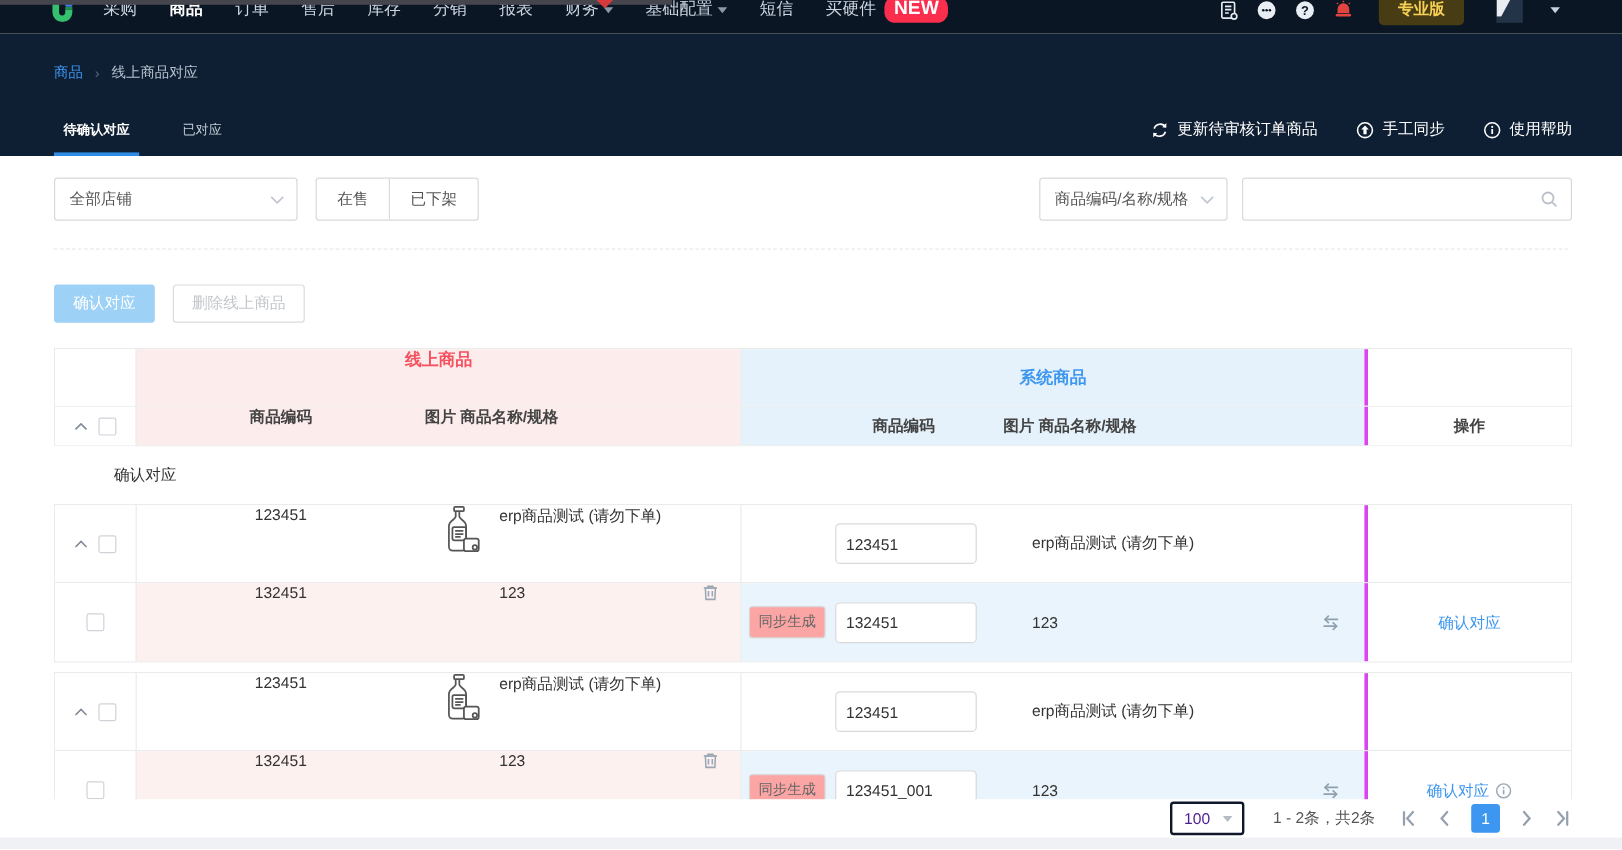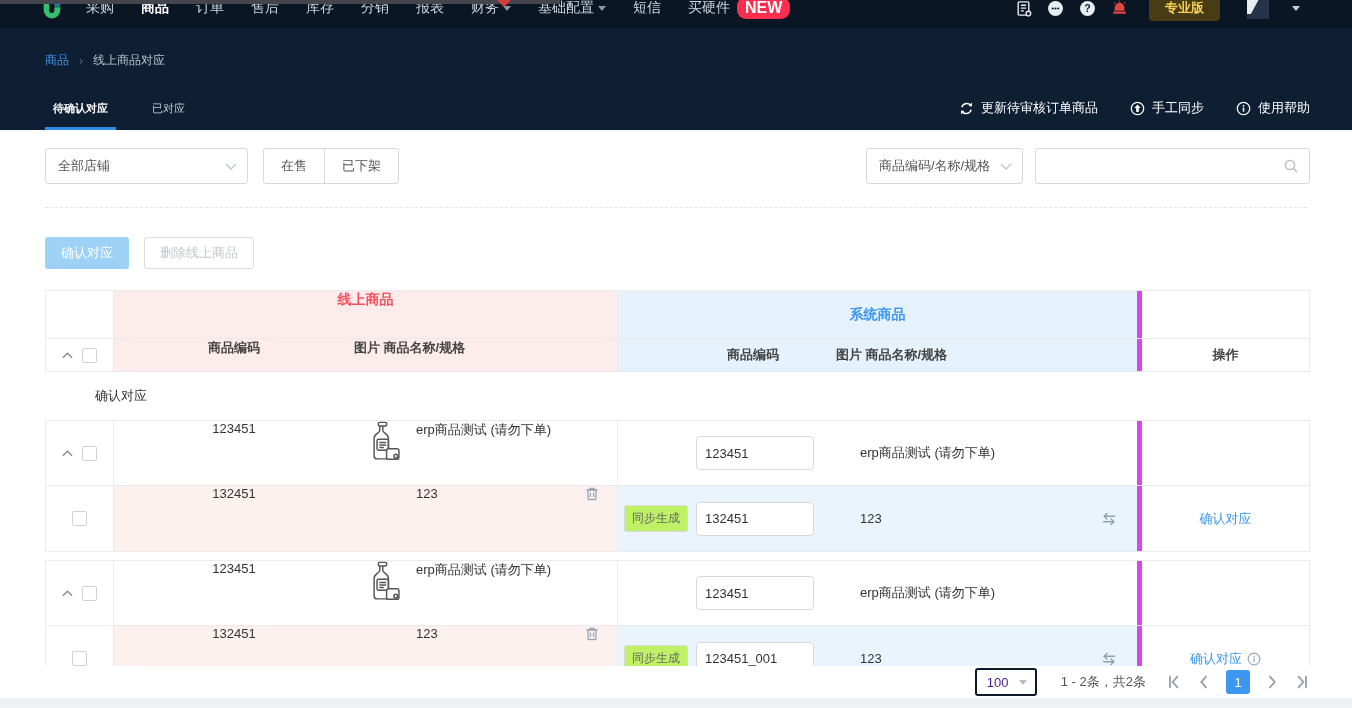--- a/index.html
+++ b/index.html
@@ -74,41 +74,41 @@
               border-radius:3px;font-size:13px;cursor:pointer;font-family:inherit}
 
   
   .table{position:absolute;top:160px;left:45px;width:1265px}
   .thead{border:1px solid #ebebeb}
   .hrow1{display:flex;height:48px;border-bottom:1px solid #ebebeb}
   .hrow2{display:flex;height:32px}
   .col-check{width:67px;display:flex;align-items:center;justify-content:center;gap:9px;background:#fff}
   .sec-online{width:504px;display:flex;align-items:flex-start;border-left:1px solid #ebebeb}
   .sec-system{width:520px;display:flex;align-items:center;border-left:1px solid #ebebeb}
-  .col-action{flex:1;display:flex;align-items:center;justify-content:center;border-left:5px solid #d946ef;
+  .col-action{flex:1;display:flex;align-items:center;justify-content:center;border-left:3px solid #d946ef;
               background:#fff;gap:5px}
   .center{justify-content:center}
   .bg-pink-h{background:#fcecec}.bg-blue-h{background:#e5f2fb}
   .bg-pink{background:#fdf1f0}.bg-blue{background:#e9f4fc}
   .t-online{color:#f5515f;font-weight:bold;font-size:14px}
   .t-system{color:#3d96f0;font-weight:bold;font-size:14px}
   .hcell{font-weight:bold;color:#444;font-size:13px}
   .o-code{width:240px;text-align:center}
   .o-img{width:56px;display:flex;justify-content:center;align-items:center}
   .o-name{flex:1;padding-left:6px}
   .o-trash{width:50px;display:flex;justify-content:center;align-items:center;cursor:pointer}
   .s-sync{width:64px;display:flex;align-items:center;padding-left:6px}
   .s-input{width:142px;display:flex;align-items:center;padding-left:14px}
   .s-name{flex:1;padding-left:36px}
   .s-swap{width:56px;display:flex;justify-content:center;align-items:center;cursor:pointer}
   .h-imgname{flex:1;text-align:left}
   .h-scode{width:142px;text-align:center;margin-left:64px}
   .code-input{width:118px;height:34px;border:1px solid #d9d9d9;border-radius:4px;padding:0 8px;
               font-size:13px;color:#333;font-family:inherit;outline:none;background:#fff}
-  .sync-btn{border:1px solid #d9d9d9;background:#bef264;color:#666;font-size:12px;border-radius:3px;
+  .sync-btn{border:1px solid #d9d9d9;background:#fca5a5;color:#666;font-size:12px;border-radius:3px;
             padding:4px 7px;cursor:pointer;white-space:nowrap;font-family:Liberation Serif, serif}
   .cb{width:15px;height:15px;border:1px solid #cfd3d9;border-radius:2px;background:#fff;
       display:inline-block;cursor:pointer;flex:none}
   .row-caret{cursor:pointer}
   .store-row{height:48px;display:flex;align-items:center;padding-left:50px;color:#333;background:#fff}
   .group{border:1px solid #ebebeb;margin-bottom:8px}
   .trow{display:flex;height:65px}
   .trow.main{border-bottom:1px solid #ebebeb;background:#fff}
   .link{color:#3d96f0;cursor:pointer;text-decoration:none}
   .info-i{width:14px;height:14px;color:#9aa7b5}

